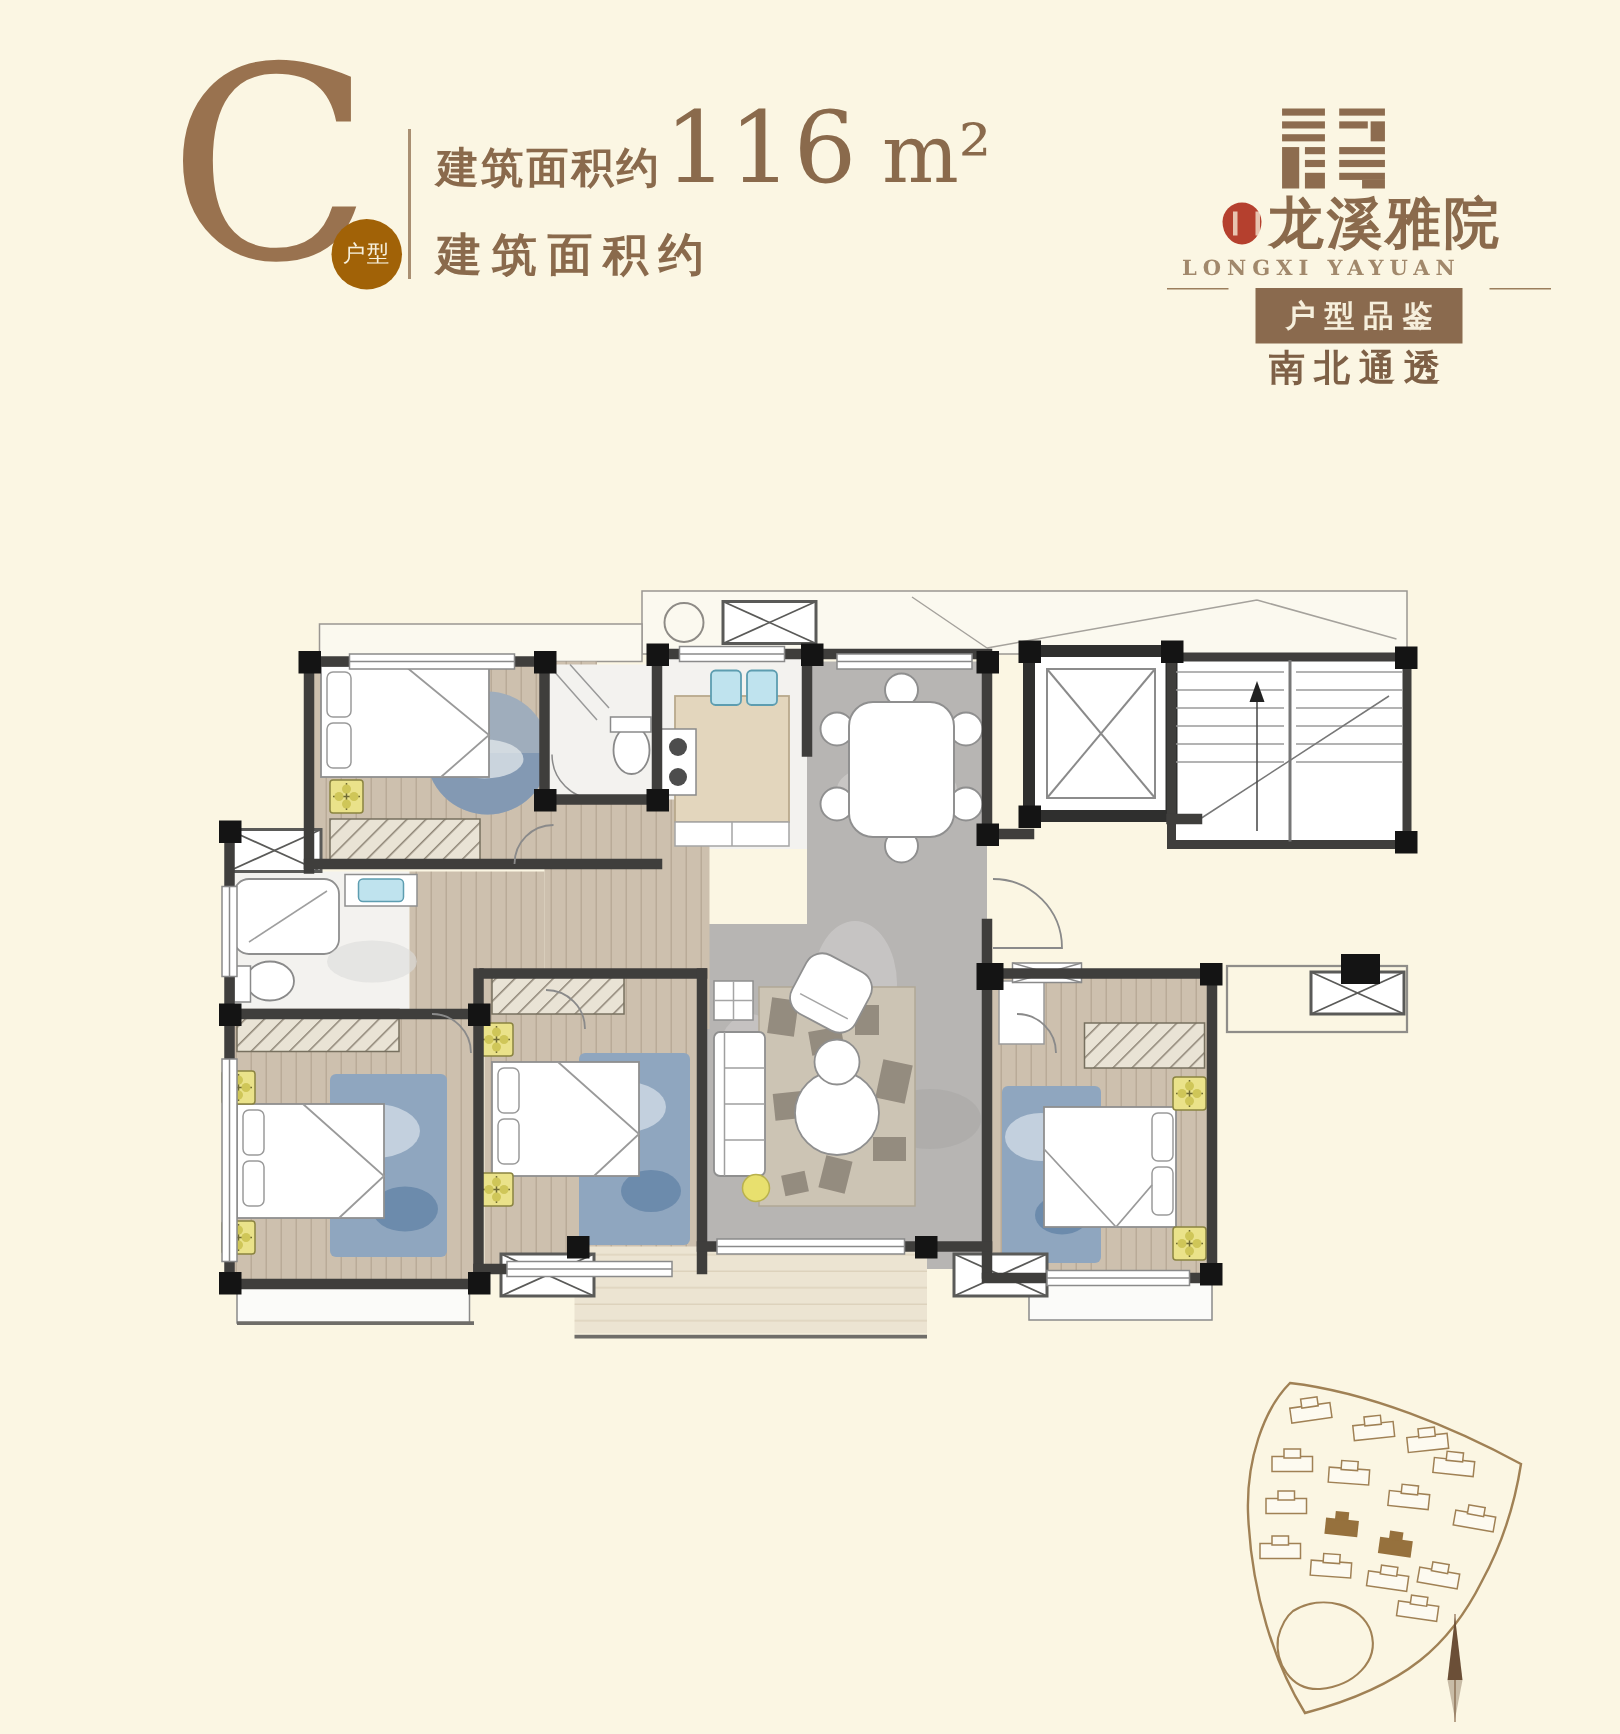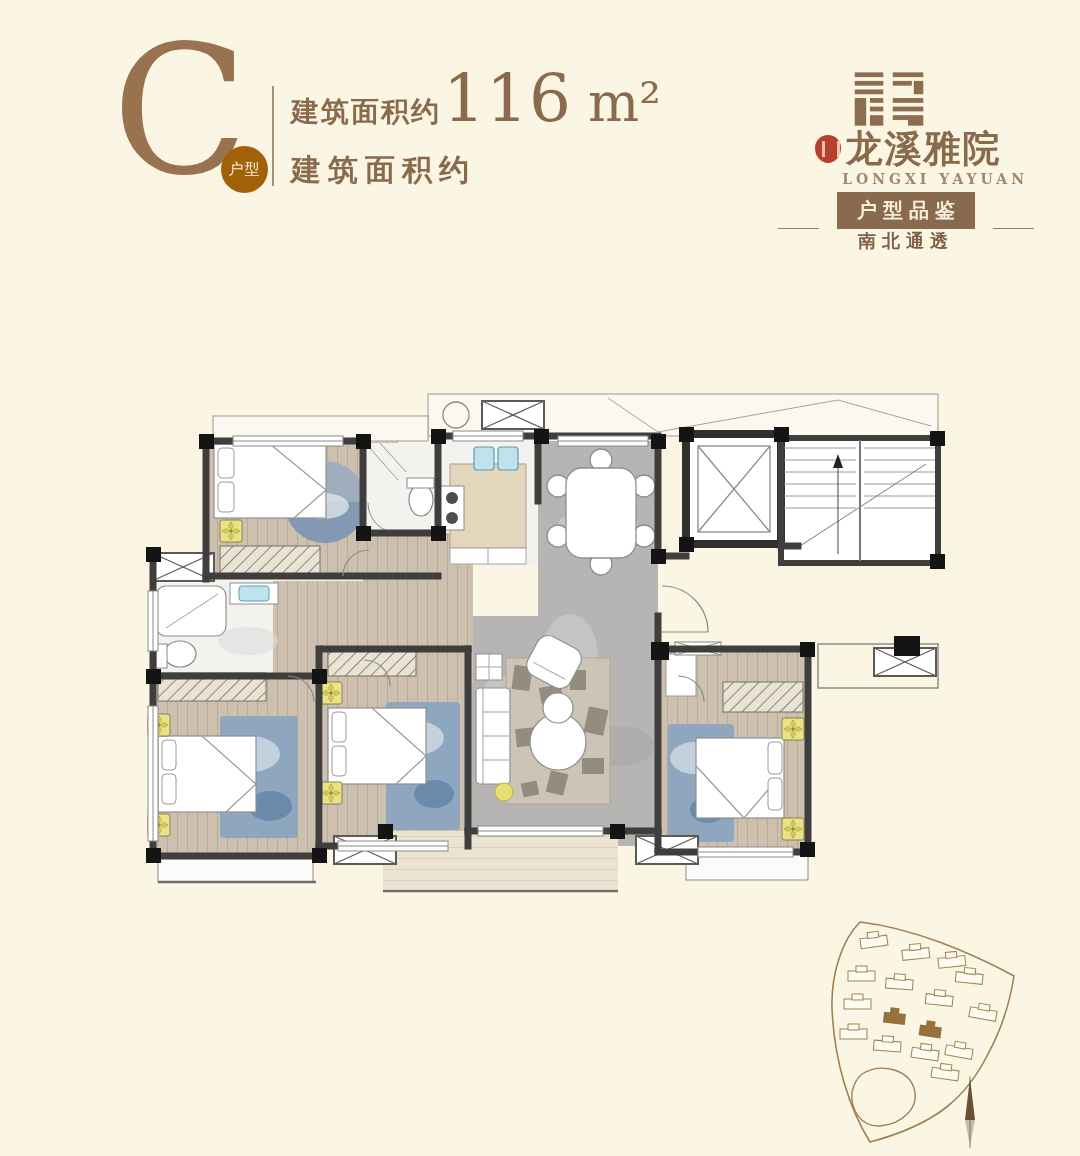--- a/index.html
+++ b/index.html
@@ -41,32 +41,32 @@
   .brand-seal{
     width:26px;height:28px;border-radius:50% 50% 50% 50%/46% 46% 54% 54%;
     background:#b5402e;margin-right:5px;position:relative;flex:0 0 auto;
   }
   .brand-seal::after{
     content:"";position:absolute;left:7px;top:6px;width:12px;height:16px;
     border-left:3px solid rgba(250,240,220,.75);border-right:3px solid rgba(250,240,220,.75);
   }
   .brand-name{font-size:37px;font-weight:bold;color:#8a6a4c;letter-spacing:2px;white-space:nowrap;}
   .brand-latin{
-    position:absolute;left:788px;top:171px;width:240px;text-align:right;
+    position:absolute;left:788px;top:171px;width:240px;text-align:left;
     font-size:14px;letter-spacing:4px;color:#a1886b;font-weight:bold;
   }
-  .badge-row{position:absolute;left:778px;top:192px;width:256px;display:flex;align-items:flex-end;gap:14px;}
+  .badge-row{position:absolute;left:778px;top:192px;width:256px;display:flex;align-items:flex-start;gap:14px;}
   .badge-line{flex:1;height:1px;background:#9b7e5d;}
   .section-badge{
     background:#8a6a4e;color:#f6efdc;font-size:20px;font-weight:bold;letter-spacing:6px;
     padding:5px 14px 5px 20px;margin:0 4px;white-space:nowrap;
   }
   .selling-points{
     position:absolute;left:778px;top:228px;width:256px;text-align:center;
-    font-size:18px;font-weight:bold;color:#7e6046;letter-spacing:6px;line-height:1.45;
+    font-size:24px;font-weight:bold;color:#7e6046;letter-spacing:6px;line-height:1.45;
   }
 
   
   .floorplan{position:absolute;left:138px;top:386px;}
   .siteplan{position:absolute;left:820px;top:912px;}
 </style>
 </head>
 <body>
 
 <div class="canvas">

